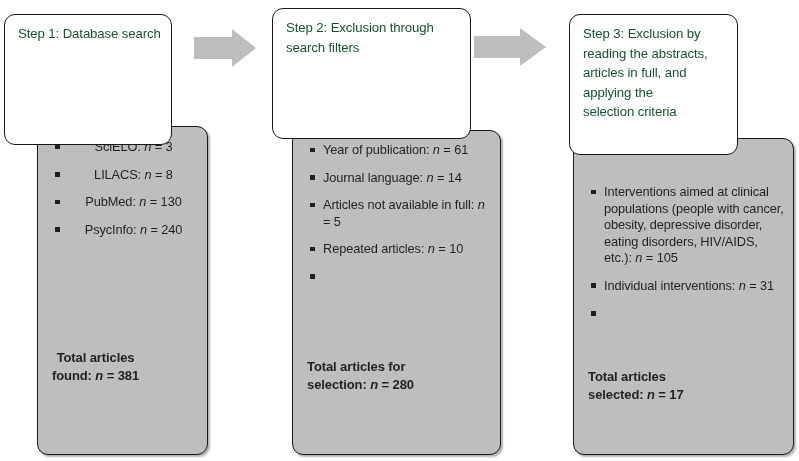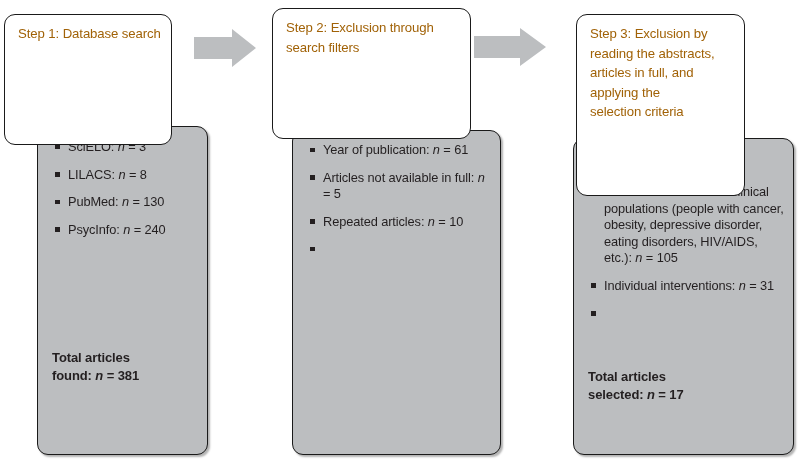--- a/index.html
+++ b/index.html
@@ -31,21 +31,21 @@
     box-sizing: border-box;
     z-index: 3;
   }
   .step-title {
     position: absolute;
     left: 13px;
     top: 9px;
     right: 8px;
     font-size: 13.2px;
     line-height: 19.5px;
-    color: #a16207;
+    color: #14532d;
     white-space: pre-line;
     letter-spacing: -0.1px;
   }
 
   
   .detail-box {
     position: absolute;
     background: #bcbec0;
     border: 1.4px solid #1a1a1a;
     border-radius: 11px;
@@ -92,32 +92,32 @@
   }
 
   
   .flow-arrow {
     position: absolute;
     z-index: 1;
   }
 
   
   #step-box-1 { left: 4px;  top: 14px;  width: 168px; height: 131px; }
-  #detail-box-1 { left: 37px; top: 126px; width: 171px; height: 329px; }
+  #detail-box-1 { left: 37px; top: 126px; width: 171px; height: 329px; text-align: center; }
   #detail-list-1 { left: 14px; top: 12px; right: 8px; }
   #total-line-1 { left: 14px; top: 222px; }
 
   
   #step-box-2 { left: 272px; top: 8px;  width: 199px; height: 131px; }
   #detail-box-2 { left: 292px; top: 130px; width: 209px; height: 325px; padding-left: 32px; }
   #detail-list-2 { left: 14px; top: 11px; right: 8px; }
   #total-line-2 { left: 14px; top: 227px; }
 
   
-  #step-box-3 { left: 569px; top: 14px;  width: 169px; height: 182px; margin-left: 7px; }
+  #step-box-3 { left: 569px; top: 14px;  width: 169px; height: 141px; }
   #detail-box-3 { left: 573px; top: 138px; width: 221px; height: 317px; }
   #detail-list-3 { left: 14px; top: 10px; right: 8px; margin-top: 35px; }
   #total-line-3 { left: 14px; top: 229px; }
 
   
   #flow-arrow-1 { left: 194px; top: 29px; width: 62px; height: 38px; }
   #flow-arrow-2 { left: 474px; top: 28px; width: 72px; height: 38px; }
 </style>
 </head>
 <body>
@@ -140,25 +140,26 @@
 
   <div class="flow-arrow" id="flow-arrow-1">
     <svg width="62" height="38" viewBox="0 0 62 38" xmlns="http://www.w3.org/2000/svg">
       <polygon points="0,8 38,8 38,0 62,19 38,38 38,30 0,30" fill="#bcbec0"></polygon>
     </svg>
   </div>
 
   <div class="detail-box" id="detail-box-2">
     <ul class="detail-list" id="detail-list-2">
         <li class="detail-item"><span class="bullet"></span><span class="txt">Year of publication: <i class="nvar">n</i> = 61</span></li>
-        <li class="detail-item"><span class="bullet"></span></li>
+        <li class="detail-item"><span class="bullet"></span><span class="txt">Journal language: <i class="nvar">n</i> = 14</span></li>
         <li class="detail-item"><span class="bullet"></span><span class="txt">Articles not available in full: <i class="nvar">n</i> = 5</span></li>
         <li class="detail-item"><span class="bullet"></span><span class="txt">Repeated articles: <i class="nvar">n</i> = 10</span></li>
         <li class="detail-item"><span class="bullet"></span></li>
       </ul>
+    <div class="total-line" id="total-line-2"><span class="txt">Total articles for</span><br><span class="txt">selection: <i class="nvar">n</i> = 280</span></div>
   </div>
 
   <div class="step-box" id="step-box-2">
     <div class="step-title">Step 2: Exclusion through
 search filters</div>
   </div>
 
   <div class="flow-arrow" id="flow-arrow-2">
     <svg width="72" height="38" viewBox="0 0 72 38" xmlns="http://www.w3.org/2000/svg">
       <polygon points="0,8 46,8 46,0 72,19 46,38 46,30 0,30" fill="#bcbec0"></polygon>

